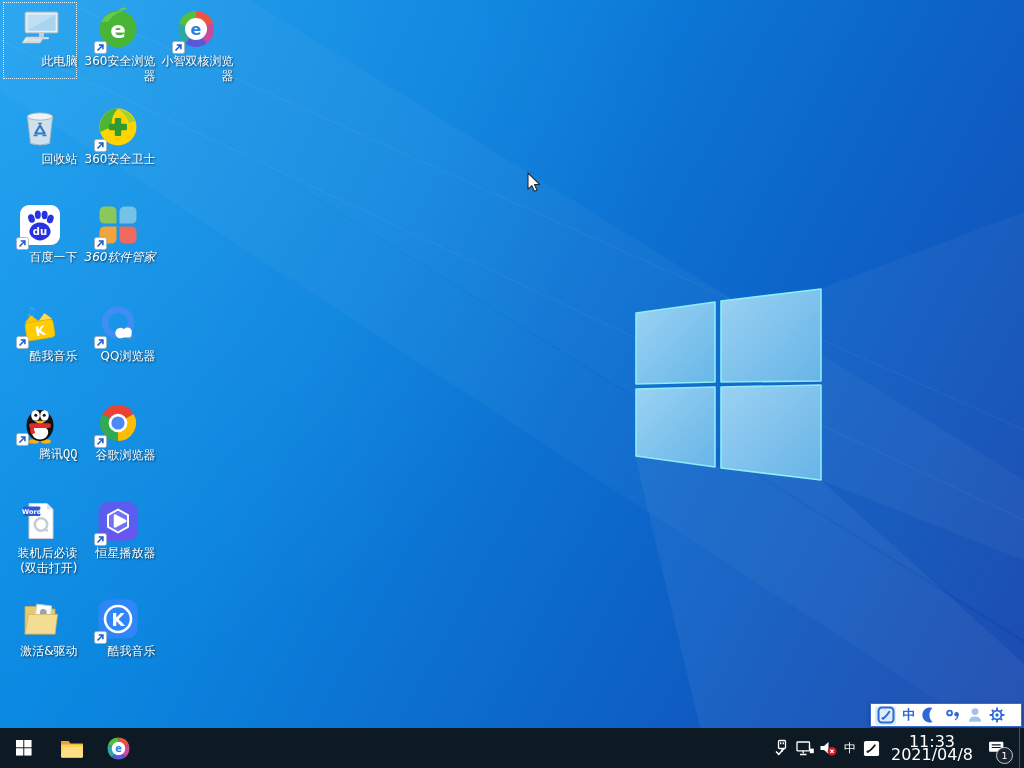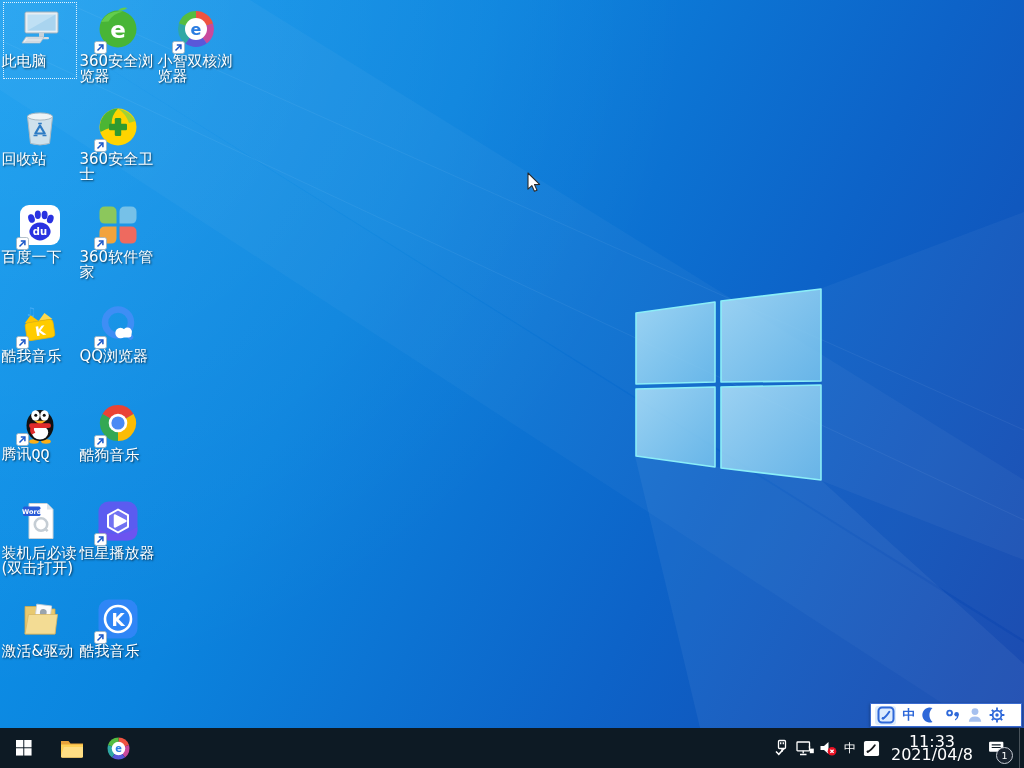--- a/index.html
+++ b/index.html
@@ -13,21 +13,21 @@
     background:radial-gradient(circle at 0% 0%, rgba(255,255,255,.10), transparent 55%);}
   #wallpaper-art{position:absolute;left:0;top:0;}
 
   
   .desk-item{position:absolute;width:77px;height:95px;}
   .sel-box{position:absolute;left:2px;top:0px;width:72px;height:75px;
     border:1px dotted rgba(255,255,255,.85);}
   .desk-icon{position:relative;width:44px;height:44px;margin:5px auto 3px auto;}
   .desk-icon > svg.art{position:absolute;left:0;top:0;width:44px;height:44px;}
   .shortcut-badge{position:absolute;left:-2px;bottom:-1px;width:13px;height:13px;}
-  .desk-label{color:#fff;font-size:15px;line-height:15px;text-align:left;
+  .desk-label{color:#fff;font-size:12px;line-height:15px;text-align:right;
     text-shadow:1px 1px 2px rgba(0,0,0,.65);max-width:76px;margin:0 auto;word-break:break-all;}
 
   
   #cursor{position:absolute;left:527px;top:172px;width:20px;height:22px;pointer-events:none;}
 
   
   #ime-bar{position:absolute;right:2px;bottom:41px;width:152px;height:24px;box-sizing:border-box;
     background:#fff;border:1px solid #3a6bd0;display:flex;align-items:center;gap:4px;
     padding:0 4px;box-shadow:0 1px 3px rgba(0,0,0,.35);}
   .ime-item{width:18px;height:18px;display:flex;align-items:center;justify-content:center;flex:0 0 auto;}
@@ -218,21 +218,21 @@
             <rect x="18.8" y="13" width="6.4" height="18" rx="1.3" fill="#2f9a2f"></rect>
           </svg>
           <span class="shortcut-badge"><svg viewBox="0 0 13 13" width="13" height="13">
               <rect x="0.5" y="0.5" width="12" height="12" rx="2" fill="#fff" stroke="#9fb0bd" stroke-width="0.8"></rect>
               <path d="M3.5,9.5 L8.7,4.3" stroke="#1956c8" stroke-width="1.5"></path>
               <path d="M4.8,4.1 L8.9,4.1 L8.9,8.2" fill="none" stroke="#1956c8" stroke-width="1.5"></path>
             </svg></span>
         </div>
         <div class="desk-label">360安全卫士</div>
       </div>
-      <div class="desk-item" style="left: 79px; top: 198px;">
+      <div class="desk-item" style="left: 79px; top: 198px; font-style: italic;">
         <div class="desk-icon">
           <svg class="art" viewBox="0 0 44 44">
             <path d="M20.5,20.5 V9 Q20.5,3.5 15,3.5 H9 Q3.5,3.5 3.5,9 V15 Q3.5,20.5 9,20.5 Z" fill="#8cc75c"></path>
             <path d="M23.5,20.5 H35 Q40.5,20.5 40.5,15 V9 Q40.5,3.5 35,3.5 H29 Q23.5,3.5 23.5,9 Z" fill="#76c1e8"></path>
             <path d="M20.5,23.5 H9 Q3.5,23.5 3.5,29 V35 Q3.5,40.5 9,40.5 H15 Q20.5,40.5 20.5,35 Z" fill="#f2a33c"></path>
             <path d="M23.5,23.5 V35 Q23.5,40.5 29,40.5 H35 Q40.5,40.5 40.5,35 V29 Q40.5,23.5 35,23.5 Z" fill="#ee6a5f"></path>
           </svg>
           <span class="shortcut-badge"><svg viewBox="0 0 13 13" width="13" height="13">
               <rect x="0.5" y="0.5" width="12" height="12" rx="2" fill="#fff" stroke="#9fb0bd" stroke-width="0.8"></rect>
               <path d="M3.5,9.5 L8.7,4.3" stroke="#1956c8" stroke-width="1.5"></path>
@@ -266,21 +266,21 @@
             <path d="M22,22 L22,40 A18,18 0 0 1 6.4,13 Z" fill="#34a853"></path>
             <circle cx="22" cy="22" r="9.3" fill="#fff"></circle>
             <circle cx="22" cy="22" r="6.6" fill="#4a8af4"></circle>
           </svg>
           <span class="shortcut-badge"><svg viewBox="0 0 13 13" width="13" height="13">
               <rect x="0.5" y="0.5" width="12" height="12" rx="2" fill="#fff" stroke="#9fb0bd" stroke-width="0.8"></rect>
               <path d="M3.5,9.5 L8.7,4.3" stroke="#1956c8" stroke-width="1.5"></path>
               <path d="M4.8,4.1 L8.9,4.1 L8.9,8.2" fill="none" stroke="#1956c8" stroke-width="1.5"></path>
             </svg></span>
         </div>
-        <div class="desk-label">酷狗音乐</div>
+        <div class="desk-label">谷歌浏览器</div>
       </div>
       <div class="desk-item" style="left: 79px; top: 494px;">
         <div class="desk-icon">
           <svg class="art" viewBox="0 0 44 44">
             <rect x="2.5" y="2.5" width="39" height="39" rx="10" fill="#5b5cf0"></rect>
             <path d="M2.5,30 Q22,41 41.5,28 L41.5,31.5 Q41.5,41.5 31.5,41.5 H12.5 Q2.5,41.5 2.5,31.5 Z" fill="#7a4ff0" opacity="0.55"></path>
             <polygon points="22,10.5 32,16.2 32,27.8 22,33.5 12,27.8 12,16.2" fill="rgba(255,255,255,0.14)" stroke="#fff" stroke-width="2" stroke-linejoin="round"></polygon>
             <polygon points="19,16.5 29.5,22 19,27.5" fill="#fff" stroke="#fff" stroke-width="2.5" stroke-linejoin="round"></polygon>
           </svg>
           <span class="shortcut-badge"><svg viewBox="0 0 13 13" width="13" height="13">

